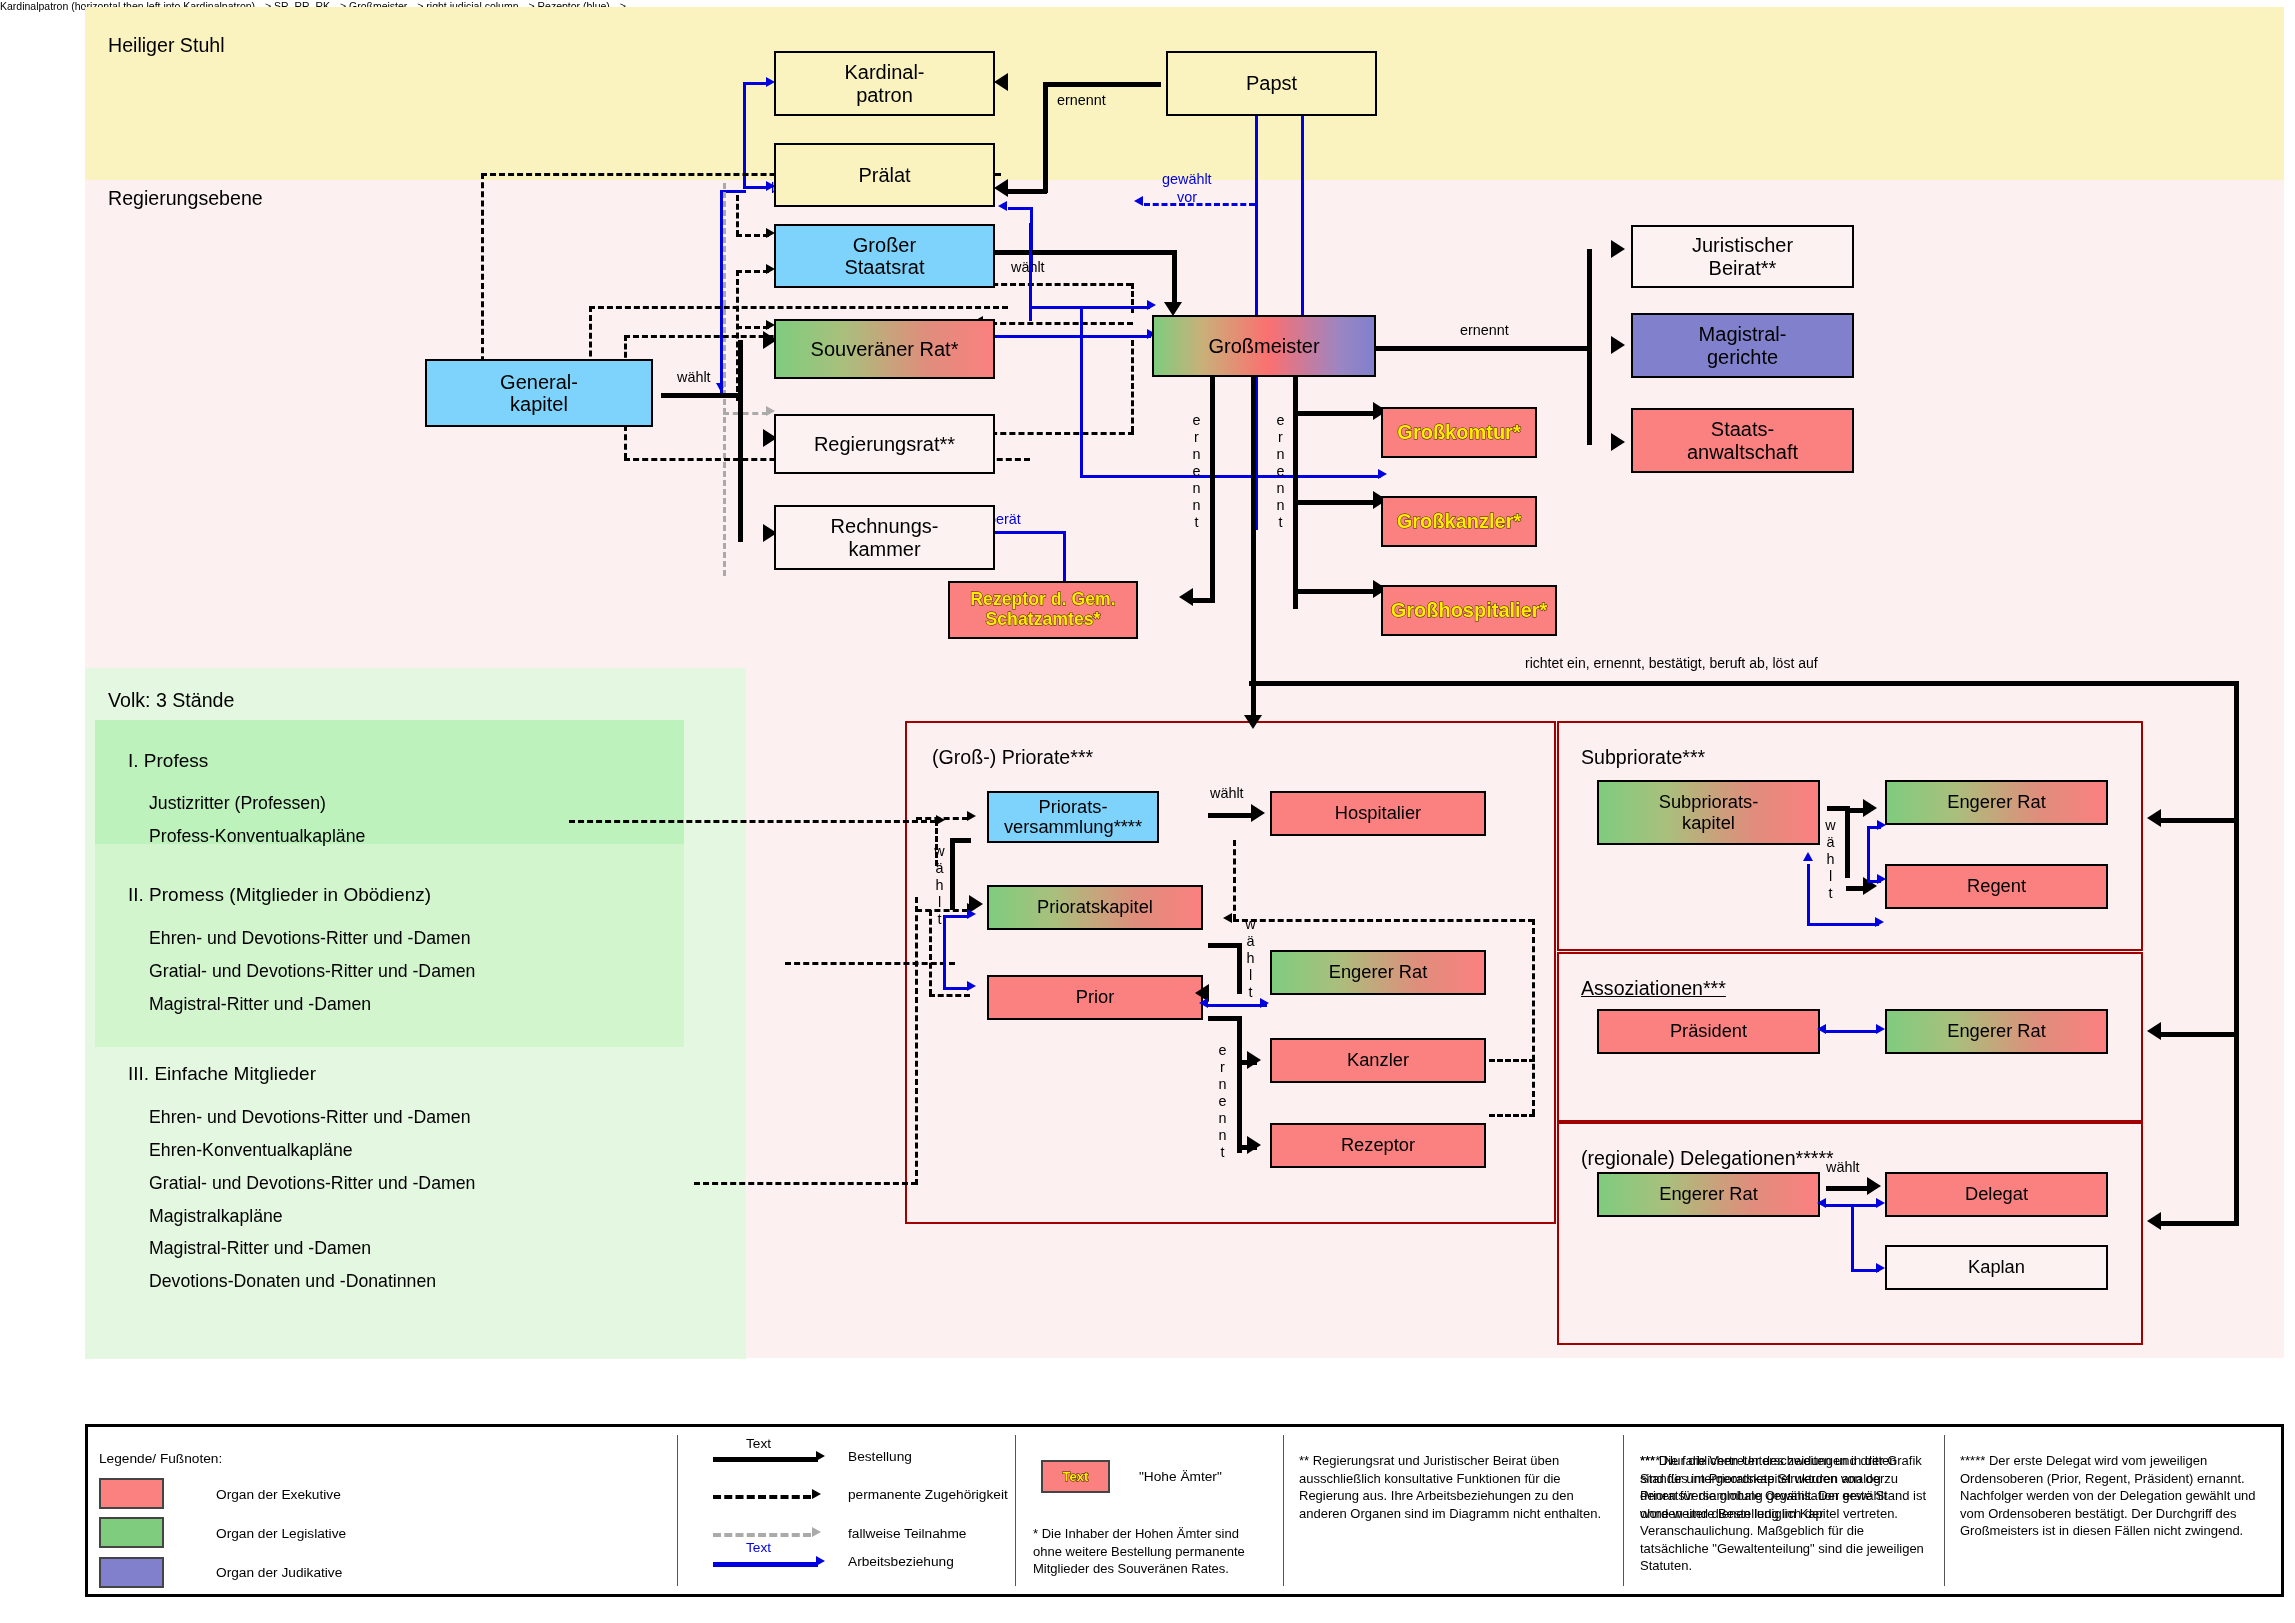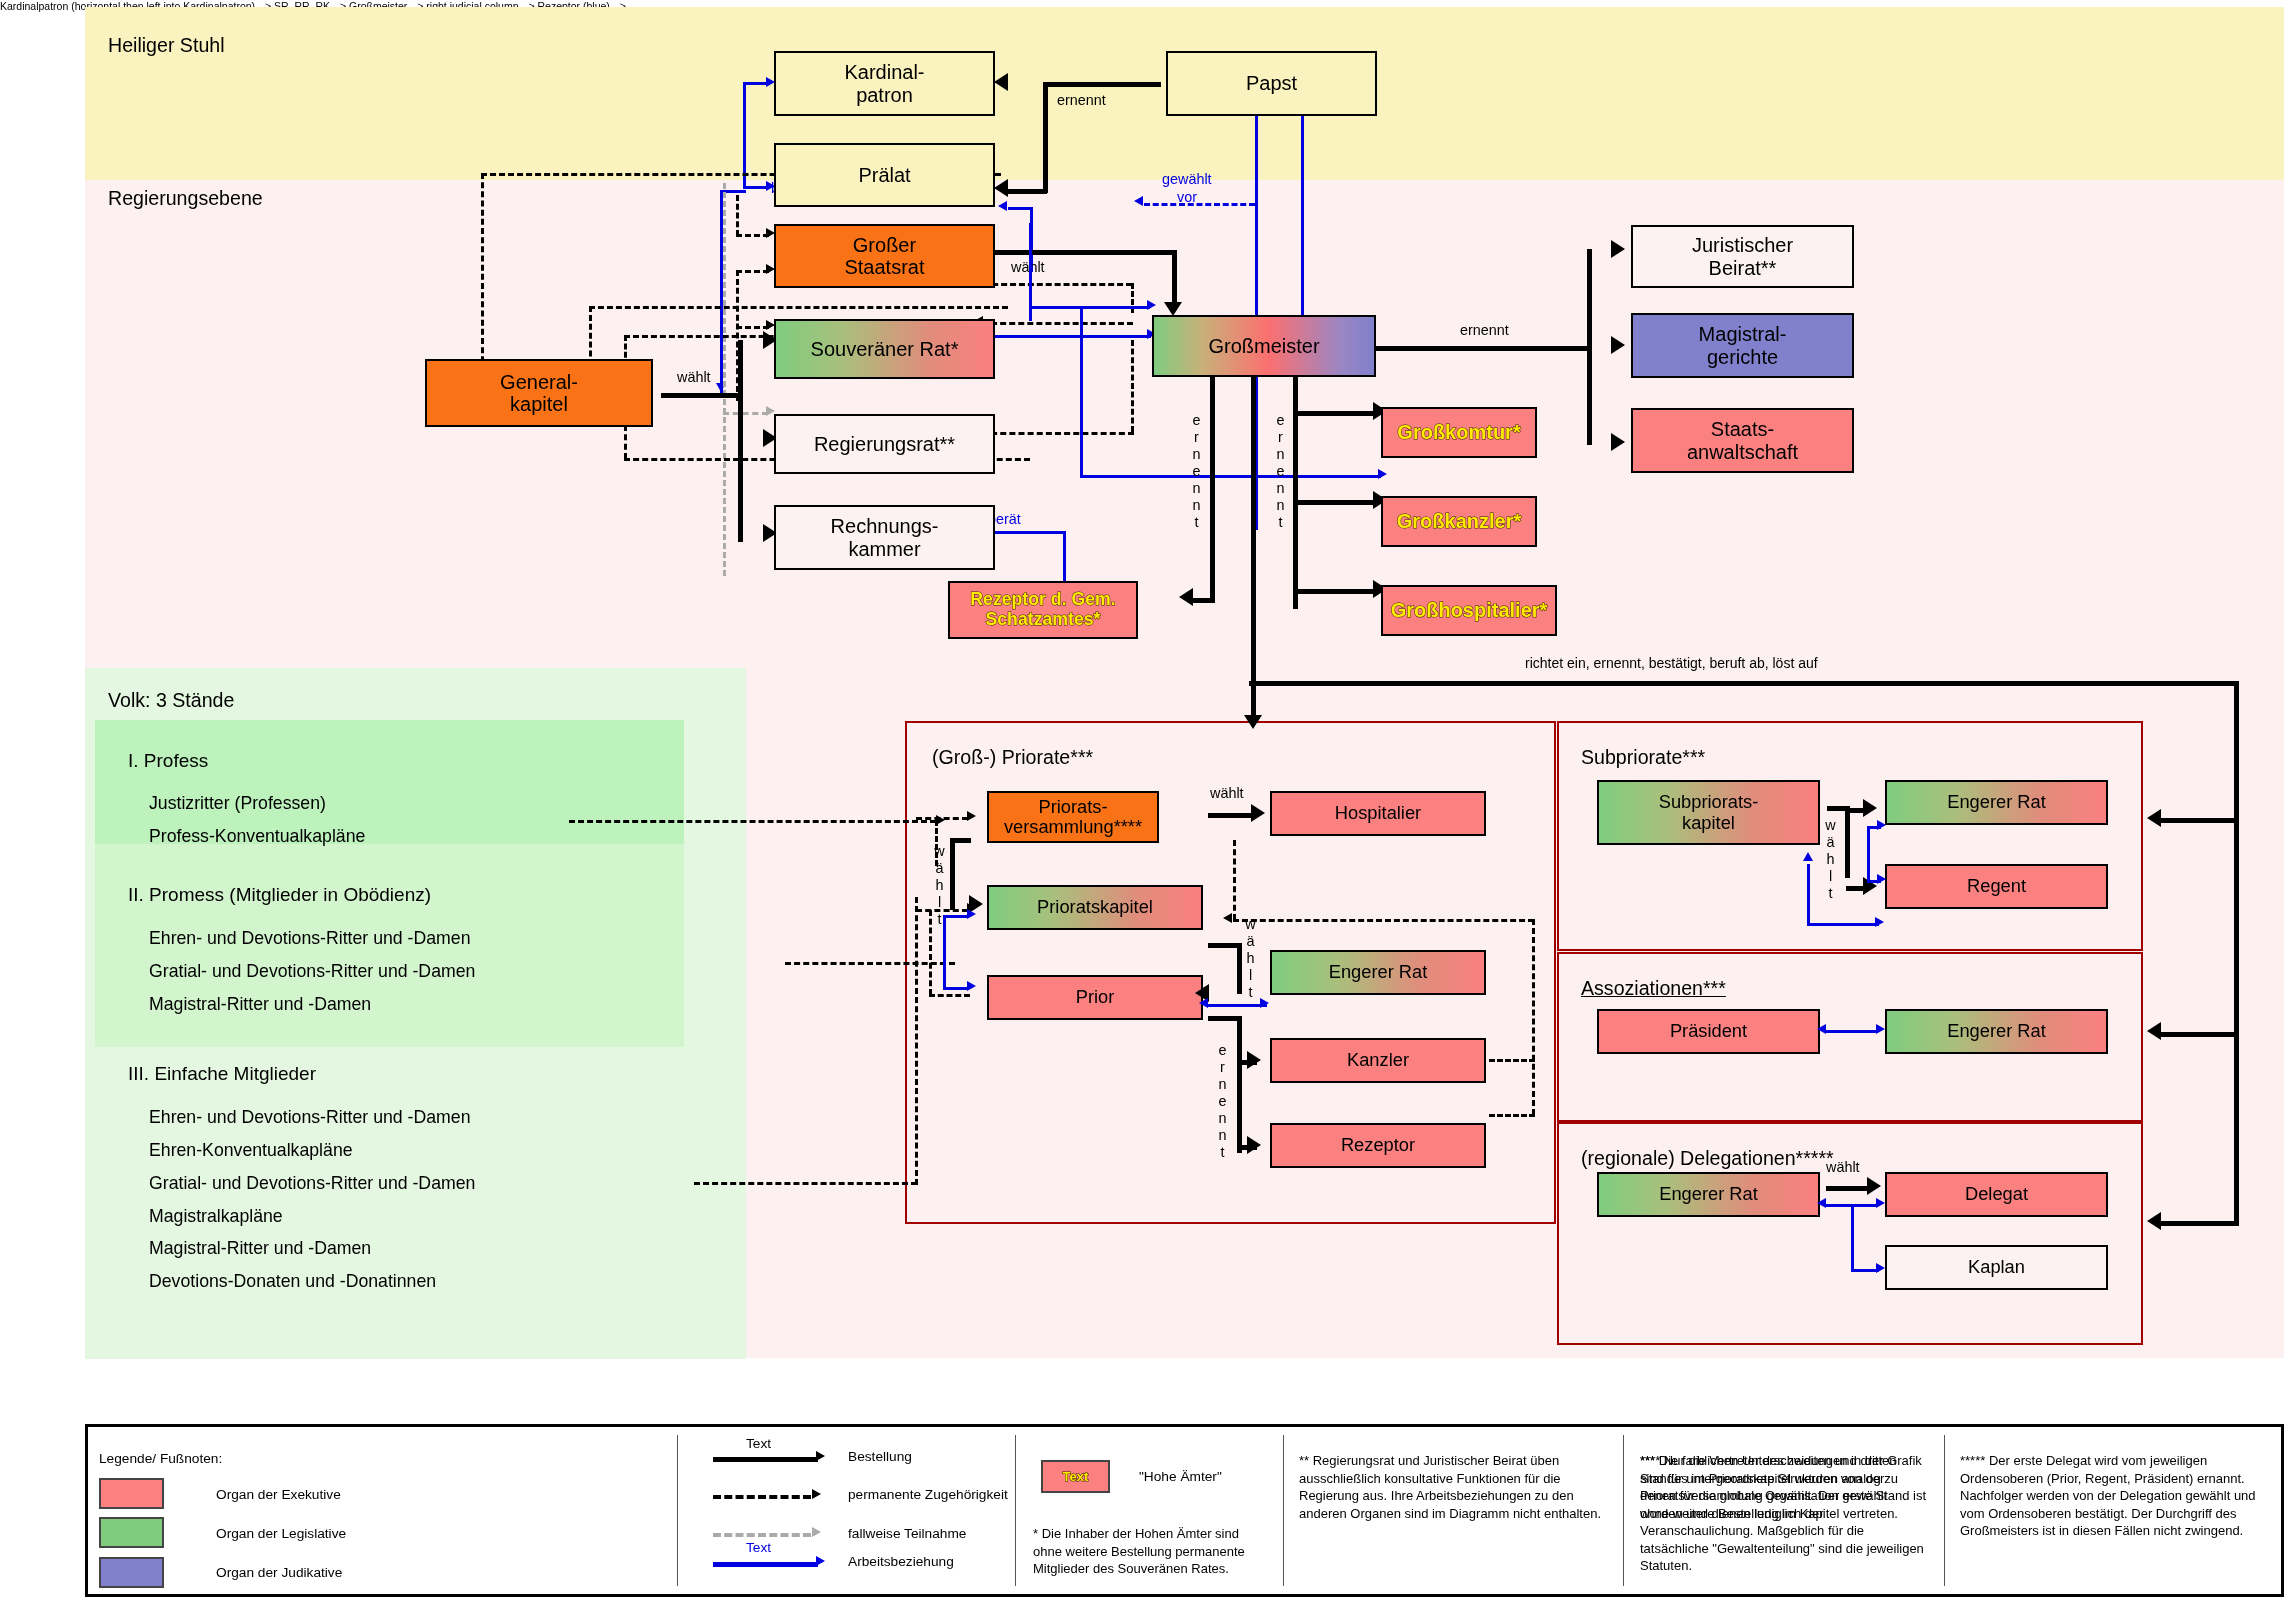--- a/index.html
+++ b/index.html
@@ -16,21 +16,21 @@
 
   .band-label{position:absolute;font-size:19.6px;color:#000;white-space:nowrap;}
 
   
   .node{position:absolute;border:2.6px solid #000;box-sizing:border-box;
         display:flex;align-items:center;justify-content:center;text-align:center;
         font-size:20px;line-height:1.12;color:#000;padding:1.3px 3.9px;}
   .n-plain{background:#fdf2f2;}
   .n-cream{background:#faf3bf;}
   .n-exec{background:#fb8080;}
-  .n-legis{background:#f97316;}
+  .n-legis{background:#7dd3fc;}
   .n-judic{background:#8080cc;}
   .n-gm{background:linear-gradient(to right,#7fcc7f 0%,#c9b079 22%,#fb7070 52%,#9a86c4 85%,#8080cc 100%);}
   .n-gr{background:linear-gradient(to right,#7fcc7f 0%,#a8c07c 30%,#e08d7c 70%,#fb8080 100%);}
   .hoheamt{color:#ffea00;-webkit-text-stroke:1px #3b2200;paint-order:stroke fill;font-weight:bold;}
 
   
   .ln{position:absolute;background:#000;}
   .lv{width:4.6px;}
   .lh{height:4.6px;}
   .blue{background:#0000e0;}

